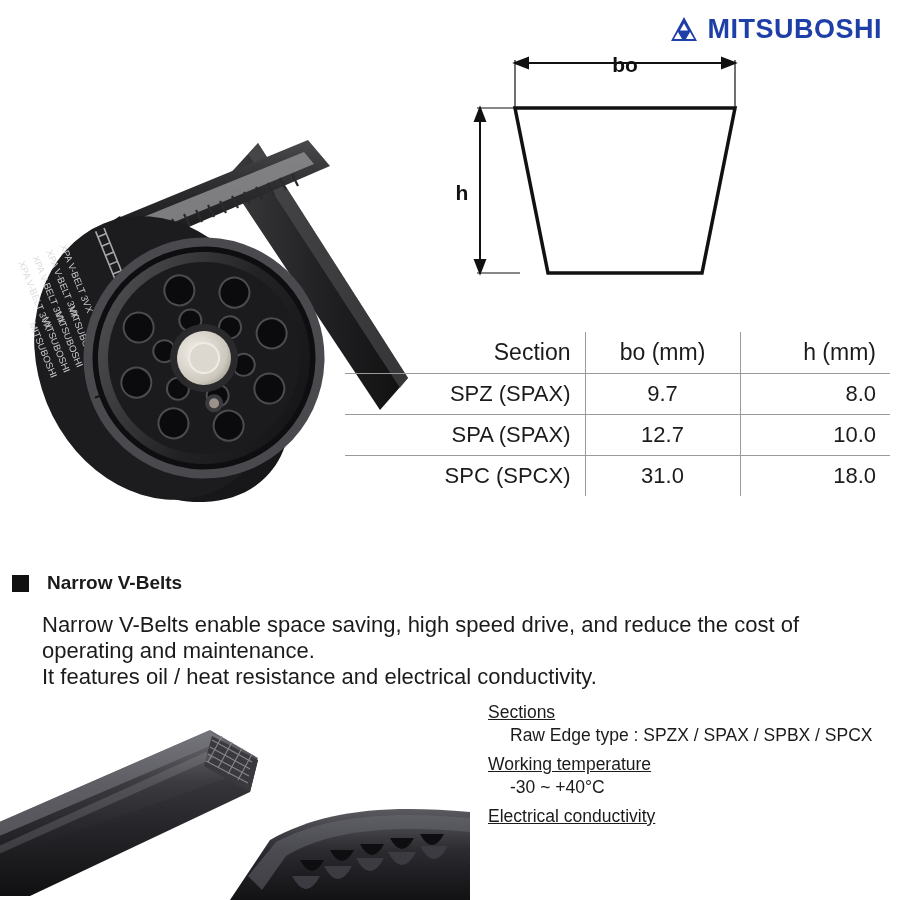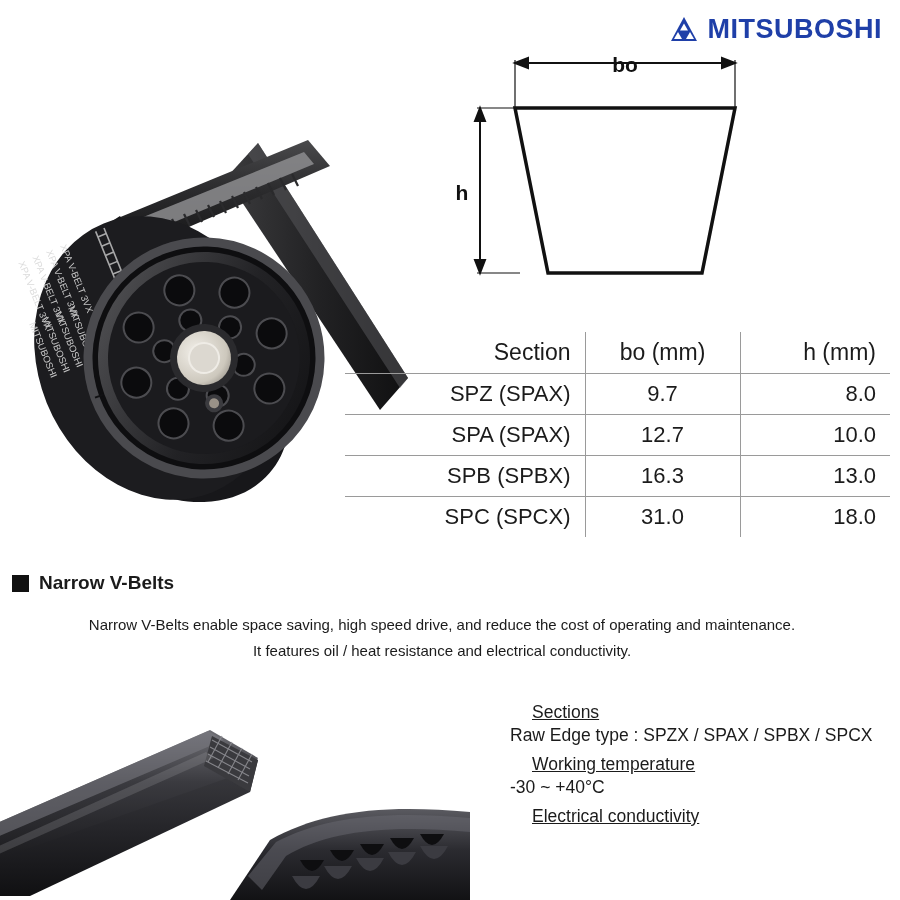--- a/index.html
+++ b/index.html
@@ -51,37 +51,37 @@
     border-left: none;
   }
   .spec-table th:nth-child(2), .spec-table td:nth-child(2) { text-align: center; width: 155px; }
   .spec-table th:nth-child(3), .spec-table td:nth-child(3) { text-align: right; width: 150px; border-right: none; }
   .spec-table tr:first-child th { border-top: none; }
   .spec-table tr:last-child td { border-bottom: none; }
 
   
   .sec-head {
     position: absolute; left: 12px; top: 572px;
-    display: flex; align-items: center; gap: 10px;
+    display: flex; align-items: center; gap: 18px;
   }
   .sec-head .sq { width: 17px; height: 17px; background: #111; }
   .sec-head .txt { font-size: 19px; font-weight: bold; }
 
   .body-copy {
     position: absolute; left: 42px; top: 612px; width: 800px;
-    font-size: 15px; line-height: 26px; text-align: center;
+    font-size: 22px; line-height: 26px;
   }
 
   
   .photo-bottom { position: absolute; left: 0px; top: 700px; width: 470px; height: 200px; overflow: hidden; }
 
   
   .specs { position: absolute; left: 488px; top: 702px; width: 410px; font-size: 17.5px; }
   .specs .grp { margin-bottom: 7px; }
-  .specs .lbl { text-decoration: underline; margin-left: 44px; }
+  .specs .lbl { text-decoration: underline; }
   .specs .ln { padding-left: 22px; line-height: 24px; }
 </style>
 </head>
 <body>
 
 <div class="brand">
   <div class="brand-mark">
     <svg width="30" height="30" viewBox="0 0 30 30">
       <polygon points="15,2 28,26 2,26" fill="#1f3fa8"></polygon>
       <polygon points="15,8.5 19,15.5 11,15.5" fill="#ffffff"></polygon>
@@ -270,25 +270,20 @@
       <td>SPZ (SPAX)</td>
       <td>9.7</td>
       <td>8.0</td>
     </tr>
     <tr>
       <td>SPA (SPAX)</td>
       <td>12.7</td>
       <td>10.0</td>
     </tr>
     <tr>
-      <td>SPB (SPBX)</td>
-      <td>16.3</td>
-      <td>13.0</td>
-    </tr>
-    <tr>
       <td>SPC (SPCX)</td>
       <td>31.0</td>
       <td>18.0</td>
     </tr>
   </tbody>
 </table>
 
 <div class="sec-head">
   <span class="sq"></span>
   <span class="txt">Narrow V-Belts</span>

